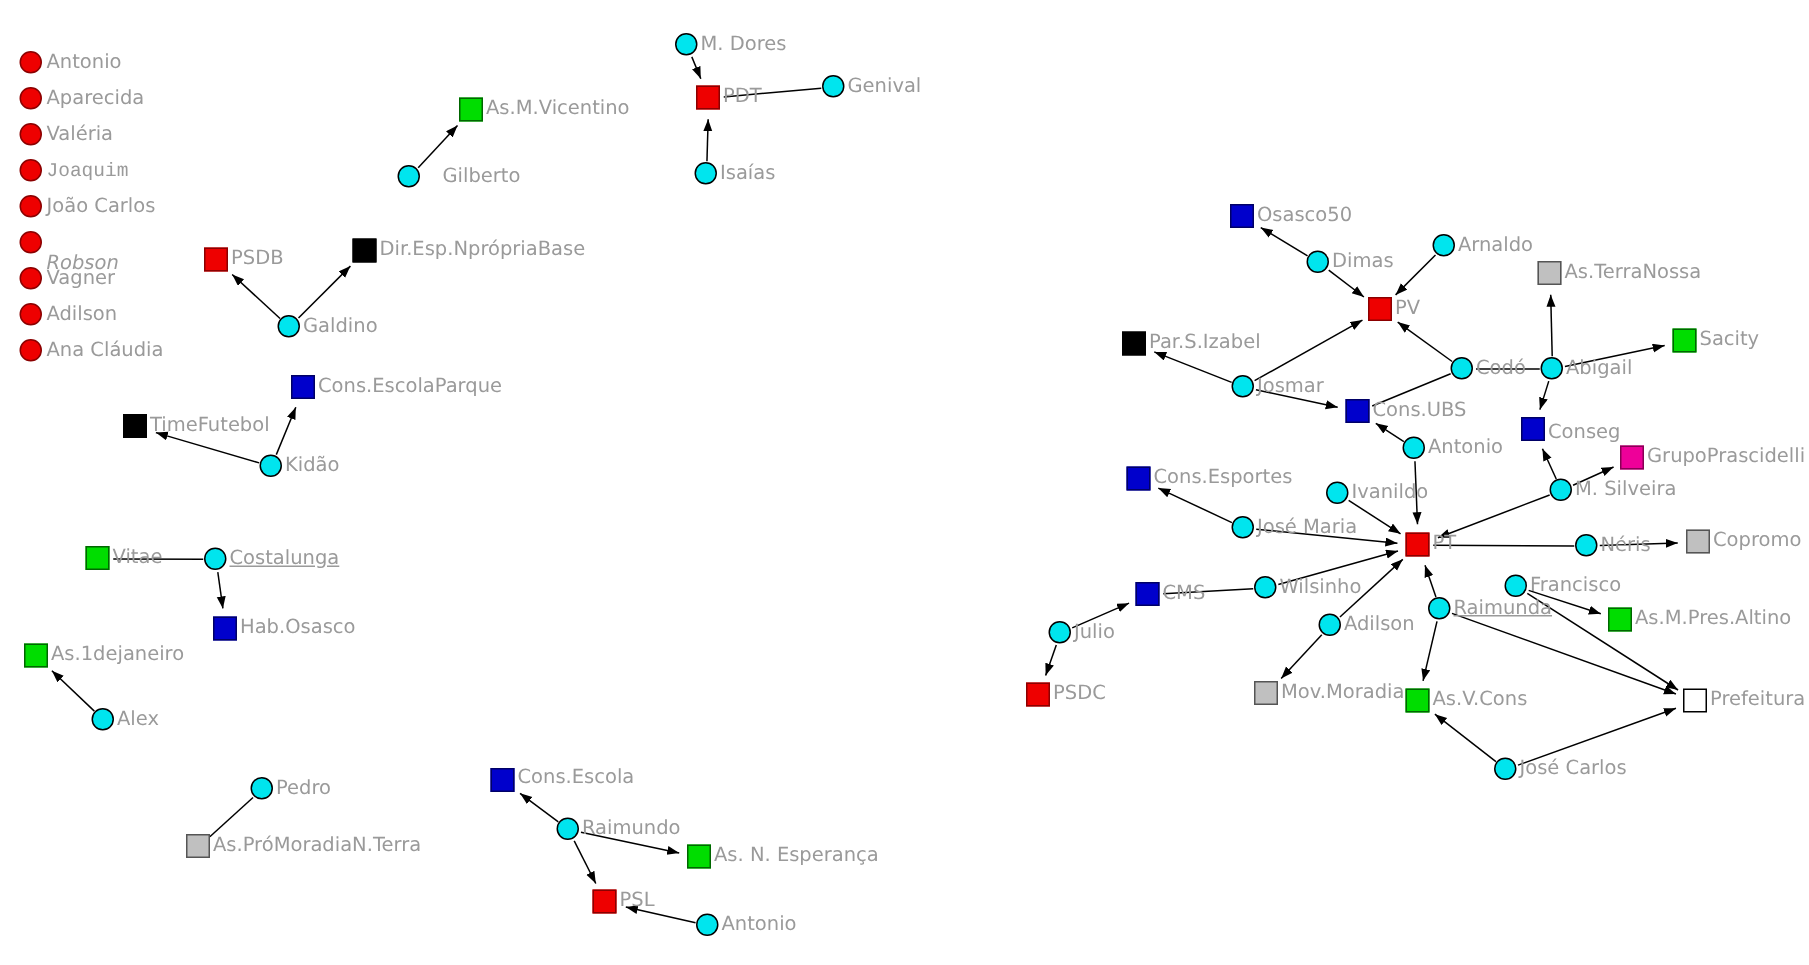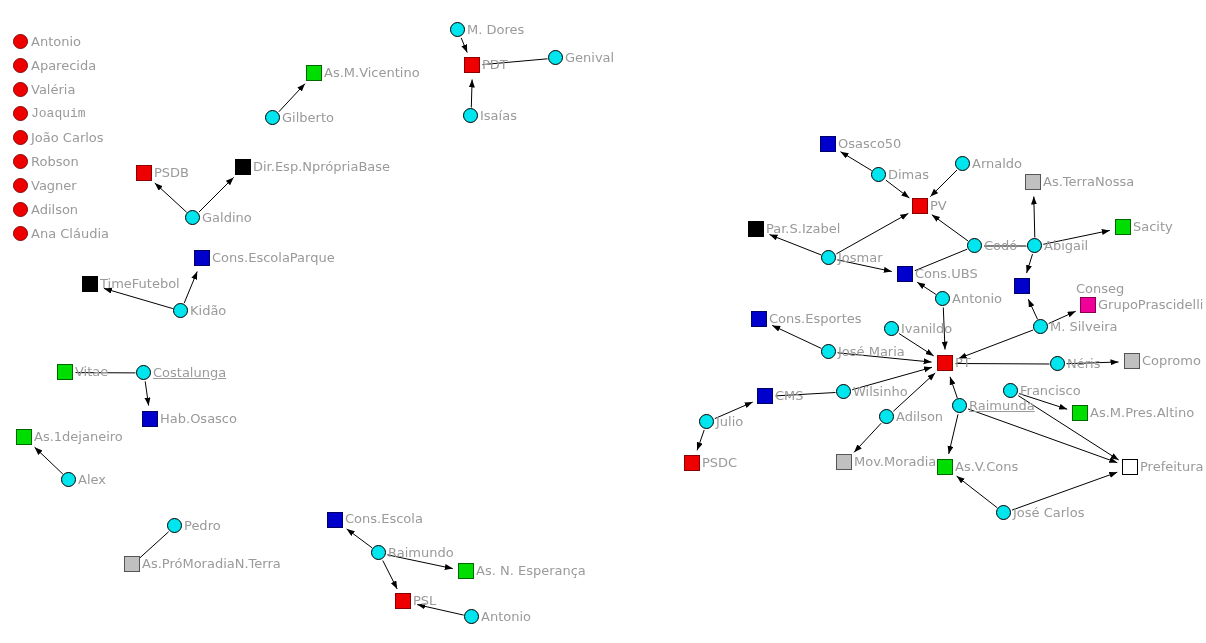--- a/index.html
+++ b/index.html
@@ -78,21 +78,21 @@
         <line x1="957.3" y1="398.0" x2="950.0" y2="376.8" stroke="#000000" stroke-width="1" marker-end="url(#arw)"></line>
         <line x1="958.0" y1="414.3" x2="948.7" y2="453.9" stroke="#000000" stroke-width="1" marker-end="url(#arw)"></line>
         <line x1="968.0" y1="408.9" x2="1117.3" y2="462.7" stroke="#000000" stroke-width="1" marker-end="url(#arw)"></line>
         <line x1="997.3" y1="507.8" x2="956.6" y2="476.1" stroke="#000000" stroke-width="1" marker-end="url(#arw)"></line>
         <line x1="1012.0" y1="510.1" x2="1117.3" y2="472.2" stroke="#000000" stroke-width="1" marker-end="url(#arw)"></line>
       </g>
   </svg>
   <div id="nodes-layer">
       <div class="node" style="left: 265px; top: 110px;">
         <div class="shape circle" style="background: rgb(0, 229, 238); border: 1px solid rgb(0, 0, 0);"></div>
-        <div class="lbl" style="left: 17px; top: 1px; text-align: center;">Gilberto</div>
+        <div class="lbl" style="left: 30px; top: 1px; text-align: center;">Gilberto</div>
       </div>
       <div class="node" style="left: 306px; top: 65px;">
         <div class="shape square" style="background: rgb(0, 221, 0); border: 1px solid rgb(0, 102, 0);"></div>
         <div class="lbl" style="left: 18px; top: 1px;">As.M.Vicentino</div>
       </div>
       <div class="node" style="left: 450px; top: 22px;">
         <div class="shape circle" style="background: rgb(0, 229, 238); border: 1px solid rgb(0, 0, 0);"></div>
         <div class="lbl" style="left: 17px; top: 1px;">M. Dores</div>
       </div>
       <div class="node" style="left: 464px; top: 57px;">
@@ -218,21 +218,21 @@
       <div class="node" style="left: 1115px; top: 219px;">
         <div class="shape square" style="background: rgb(0, 221, 0); border: 1px solid rgb(0, 102, 0);"></div>
         <div class="lbl" style="left: 18px; top: 1px;">Sacity</div>
       </div>
       <div class="node" style="left: 897px; top: 266px;">
         <div class="shape square" style="background: rgb(0, 0, 204); border: 1px solid rgb(0, 0, 102);"></div>
         <div class="lbl" style="left: 18px; top: 1px;">Cons.UBS</div>
       </div>
       <div class="node" style="left: 1014px; top: 278px;">
         <div class="shape square" style="background: rgb(0, 0, 204); border: 1px solid rgb(0, 0, 102);"></div>
-        <div class="lbl" style="left: 18px; top: 4px; margin-left: 44px;">Conseg</div>
+        <div class="lbl" style="left: 18px; top: 4px;">Conseg</div>
       </div>
       <div class="node" style="left: 1080px; top: 297px;">
         <div class="shape square" style="background: rgb(238, 0, 153); border: 1px solid rgb(136, 0, 85);"></div>
         <div class="lbl" style="left: 18px; top: 1px;">GrupoPrascidelli</div>
       </div>
       <div class="node" style="left: 935px; top: 291px;">
         <div class="shape circle" style="background: rgb(0, 229, 238); border: 1px solid rgb(0, 0, 0);"></div>
         <div class="lbl" style="left: 17px; top: 1px;">Antonio</div>
       </div>
       <div class="node" style="left: 1033px; top: 319px;">
@@ -328,21 +328,21 @@
       <div class="node legend-row" style="left: 13px; top: 106px;">
         <div class="shape circle" style="background: rgb(238, 0, 0); border: 1px solid rgb(139, 0, 0);"></div>
         <div class="lbl" style="left: 18px; top: 1px; font-family: Liberation Mono, monospace;">Joaquim</div>
       </div>
       <div class="node legend-row" style="left: 13px; top: 130px;">
         <div class="shape circle" style="background: rgb(238, 0, 0); border: 1px solid rgb(139, 0, 0);"></div>
         <div class="lbl" style="left: 18px; top: 1px;">João Carlos</div>
       </div>
       <div class="node legend-row" style="left: 13px; top: 154px;">
         <div class="shape circle" style="background: rgb(238, 0, 0); border: 1px solid rgb(139, 0, 0);"></div>
-        <div class="lbl" style="left: 18px; top: 1px;">Robson</div>
+        <div class="lbl" style="left: 18px; top: 15px; font-style: italic;">Robson</div>
       </div>
       <div class="node legend-row" style="left: 13px; top: 178px;">
         <div class="shape circle" style="background: rgb(238, 0, 0); border: 1px solid rgb(139, 0, 0);"></div>
         <div class="lbl" style="left: 18px; top: 1px;">Vagner</div>
       </div>
       <div class="node legend-row" style="left: 13px; top: 202px;">
         <div class="shape circle" style="background: rgb(238, 0, 0); border: 1px solid rgb(139, 0, 0);"></div>
         <div class="lbl" style="left: 18px; top: 1px;">Adilson</div>
       </div>
       <div class="node legend-row" style="left: 13px; top: 226px;">

